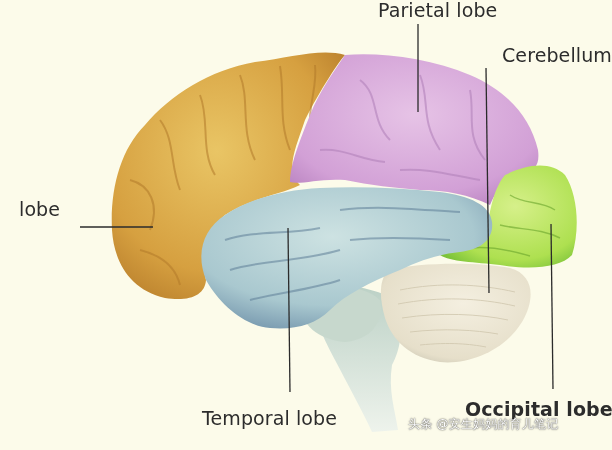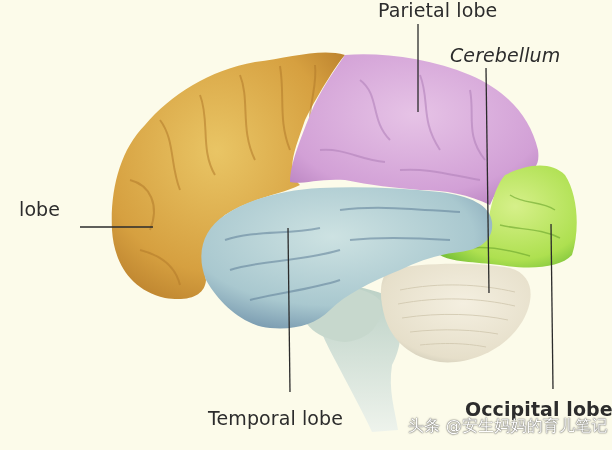--- a/index.html
+++ b/index.html
@@ -8,26 +8,26 @@
       background: #fcfbea;
       font-family: "DejaVu Sans", "Liberation Sans", sans-serif;
       position: relative;
     }
     .stage { position: absolute; left: 0; top: 0; width: 532px; height: 450px; }
     .label {
       position: absolute; color: #2c2c2c; font-size: 19px; line-height: 1.15;
       letter-spacing: 0.1px; white-space: nowrap;
     }
     .lbl-parietal { left: 378px; top: 0px; }
-    .lbl-cerebellum { left: 450px; top: 45px; font-style: italic; }
+    .lbl-cerebellum { left: 502px; top: 45px; }
     .lbl-frontal { left: 19px; top: 199px; width: 80px; white-space: normal; }
-    .lbl-temporal { left: 208px; top: 408px; }
+    .lbl-temporal { left: 202px; top: 408px; }
     .lbl-occipital { left: 465px; top: 399px; font-weight: bold; }
     .watermark {
-      position: absolute; left: 408px; top: 416px; color: #ffffff; font-size: 16px;
+      position: absolute; left: 408px; top: 416px; color: #ffffff; font-size: 12px;
       text-shadow: 0 0 2px rgba(0,0,0,0.55), 0 0 1px rgba(0,0,0,0.7);
       white-space: nowrap; letter-spacing: 0.2px;
     }
     svg { position: absolute; left: 0; top: 0; }
   </style>
 </head>
 <body>
 
 <div class="stage">
   <svg width="612" height="450" viewBox="0 0 612 450">

